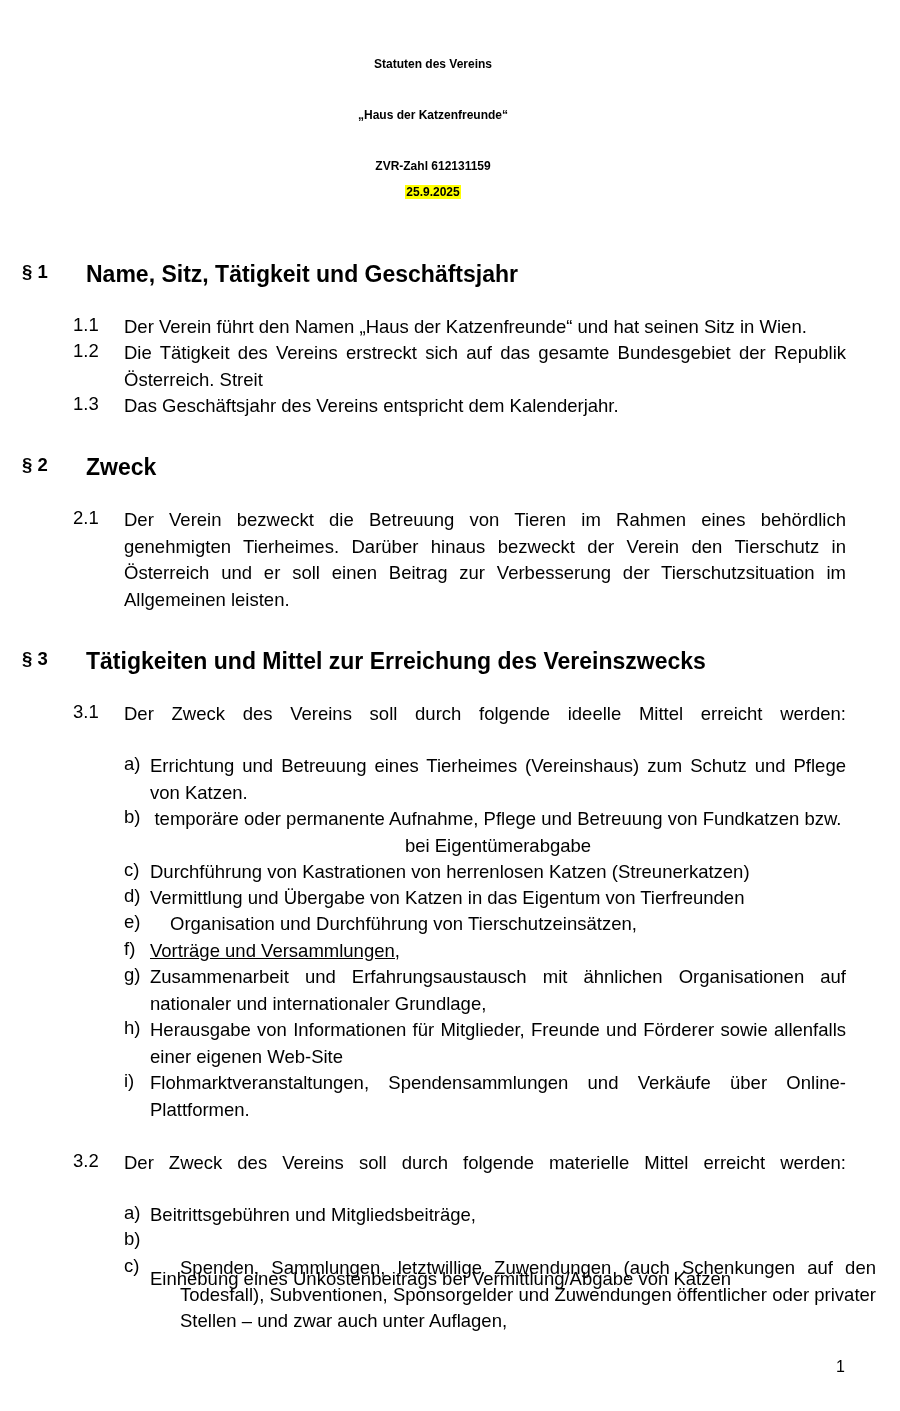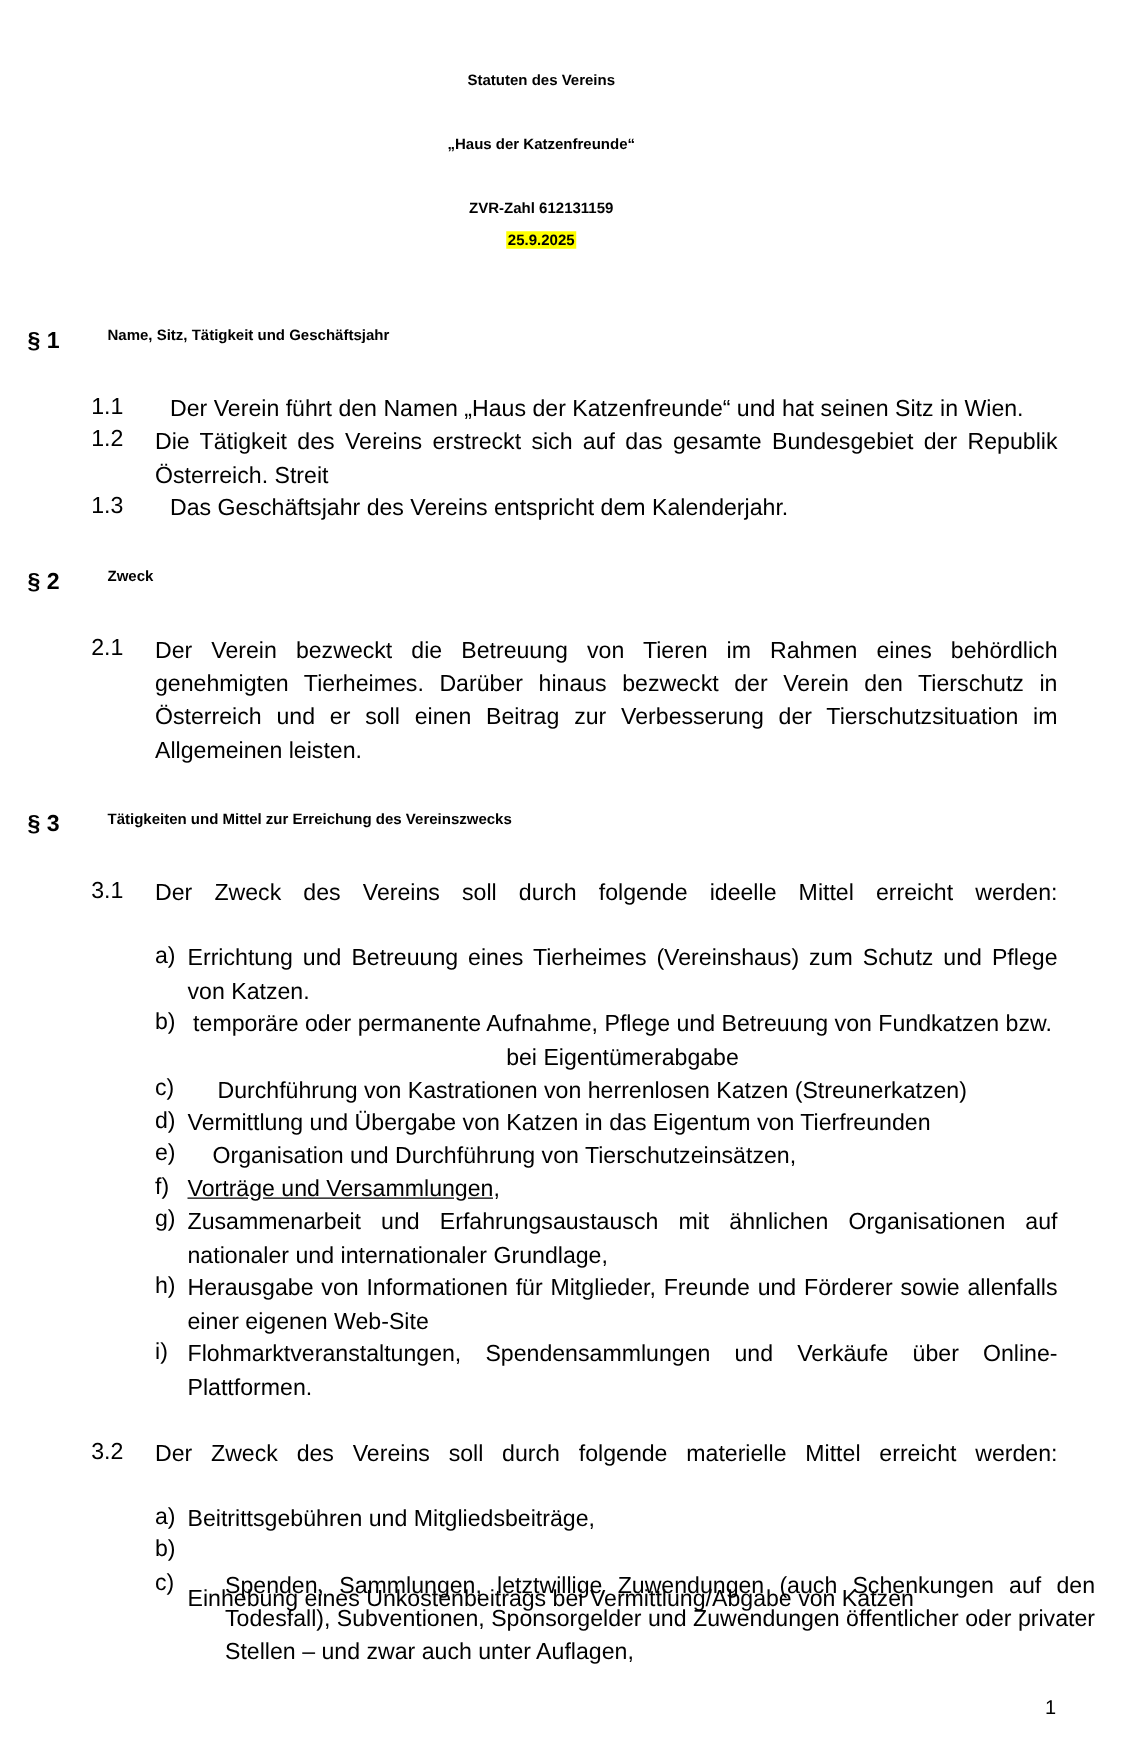--- a/index.html
+++ b/index.html
@@ -5,24 +5,24 @@
     html, body { margin: 0; padding: 0; background: #ffffff; }
     body {
       width: 900px; height: 1411px; position: relative; overflow: hidden;
       font-family: "Liberation Sans", sans-serif; color: #000;
       font-size: 18.5px;
     }
     .abs { position: absolute; }
     .title-block { left: 0; width: 866px; text-align: center; font-weight: bold; font-size: 12px; }
     .hl { background: #ffff00; padding: 0 1px; }
     .sec-num { left: 22px; font-weight: bold; font-size: 18.5px; }
-    .sec-title { left: 86px; font-weight: bold; font-size: 12px; }
+    .sec-title { left: 86px; font-weight: bold; font-size: 23px; }
     .item-num { left: 73px; }
     .item-text { left: 124px; width: 722px; line-height: 26.5px; text-align: justify; }
-    .item-text.nojust { text-align: left; margin-left: 12px; }
+    .item-text.nojust { text-align: left; }
     .sub-label { left: 124px; }
     .sub-text { left: 150px; width: 696px; line-height: 26.5px; text-align: justify; }
     .sub-text.nojust { text-align: left; }
     .justline { text-align: justify; text-align-last: justify; }
     .page-num { left: 836px; font-size: 16px; }
   </style>
 </head>
 <body>
 
 <div class="abs title-block" style="top:57px;">Statuten des Vereins</div>
@@ -56,21 +56,21 @@
 <div class="abs item-num" style="top:701px;">3.1</div>
 <div class="abs item-text justline" style="top:701px;">Der Zweck des Vereins soll durch folgende ideelle Mittel erreicht werden:</div>
 
 <div class="abs sub-label" style="top:753px;">a)</div>
 <div class="abs sub-text" style="top:753px;">Errichtung und Betreuung eines Tierheimes (Vereinshaus) zum Schutz und Pflege von Katzen.</div>
 
 <div class="abs sub-label" style="top:806px;">b)</div>
 <div class="abs sub-text nojust" style="top:806px;text-align:center;">temporäre oder permanente Aufnahme, Pflege und Betreuung von Fundkatzen bzw. bei Eigentümerabgabe</div>
 
 <div class="abs sub-label" style="top:859px;">c)</div>
-<div class="abs sub-text nojust" style="top:859px;margin-left:24px;">Durchführung von Kastrationen von herrenlosen Katzen (Streunerkatzen)</div>
+<div class="abs sub-text nojust" style="top:859px;">Durchführung von Kastrationen von herrenlosen Katzen (Streunerkatzen)</div>
 
 <div class="abs sub-label" style="top:885px;">d)</div>
 <div class="abs sub-text nojust" style="top:885px;">Vermittlung und Übergabe von Katzen in das Eigentum von Tierfreunden</div>
 
 <div class="abs sub-label" style="top:911px;">e)</div>
 <div class="abs sub-text nojust" style="top:911px;margin-left:20px;">Organisation und Durchführung von Tierschutzeinsätzen,</div>
 
 <div class="abs sub-label" style="top:938px;">f)</div>
 <div class="abs sub-text nojust" style="top:938px;text-decoration:underline;">Vorträge und Versammlungen,</div>
 

